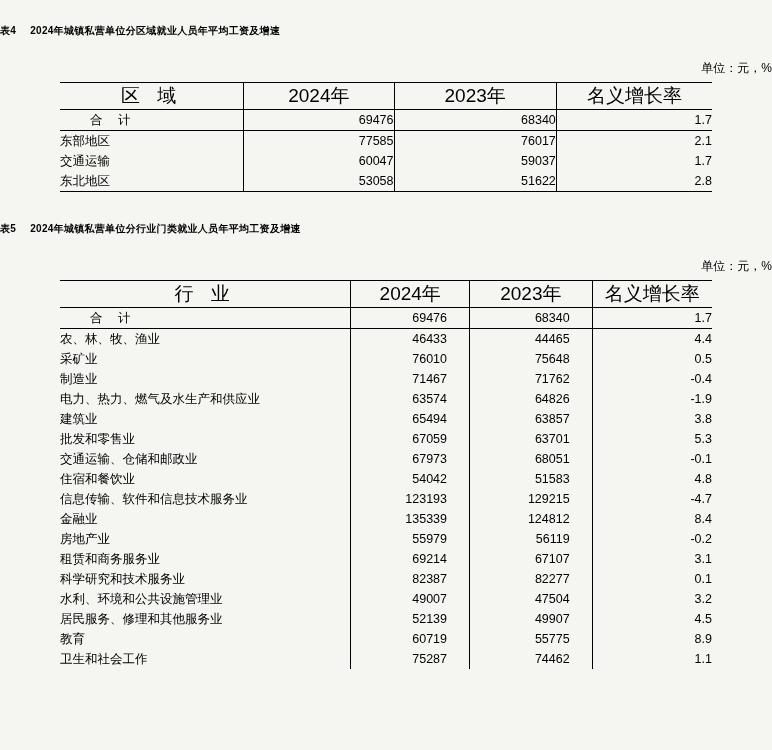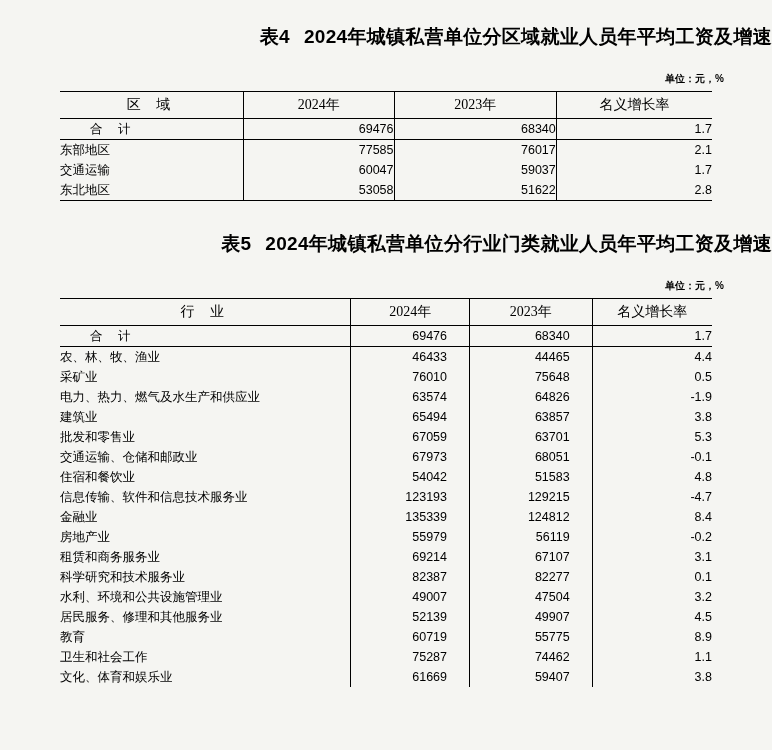--- a/index.html
+++ b/index.html
@@ -21,33 +21,31 @@
     padding: 0;
     box-sizing: border-box;
   }
 
   
   .table-block {
     width: 772px;
     box-sizing: border-box;
   }
   .tbl-title {
-    text-align: right;
+    text-align: left;
     font-weight: bold;
-    font-size: 19px;
+    font-size: 10px;
     letter-spacing: 0.3px;
   }
   .tbl-title .tnum {
     margin-right: 14px;
   }
   .unit-line {
     text-align: right;
-    font-size: 10px;
-    padding-right: 48px;
-    font-weight: bold;
+    font-size: 12px;
   }
 
   table.data {
     border-collapse: collapse;
     margin: 0 auto;
     font-size: 12.5px;
   }
   table.data td, table.data th {
     padding: 0;
     font-weight: normal;
@@ -70,22 +68,21 @@
   #table5 .c-y2024  { width: 118px; }
   #table5 .c-y2023  { width: 122px; }
   #table5 .c-rate   { width: 120px; }
 
   .hdr-row td {
     text-align: center;
     height: 26px;
     line-height: 26px;
     border-top: 1.4px solid #000;
     border-bottom: 1px solid #000;
-    font-size: 14px;
-    font-family: Liberation Serif, serif;
+    font-size: 19px;
   }
   .hdr-row td.vl { border-left: 1px solid #000; }
 
   .total-row td {
     font-weight: bold;
     height: 20px;
     line-height: 20px;
     border-bottom: 1px solid #000;
   }
   .body-row td {
@@ -188,20 +185,26 @@
         <td class="num vl">44465</td>
         <td class="rate vl">4.4</td>
       </tr>
       <tr class="body-row">
         <td class="lbl">采矿业</td>
         <td class="num vl">76010</td>
         <td class="num vl">75648</td>
         <td class="rate vl">0.5</td>
       </tr>
       <tr class="body-row">
+        <td class="lbl">制造业</td>
+        <td class="num vl">71467</td>
+        <td class="num vl">71762</td>
+        <td class="rate vl">-0.4</td>
+      </tr>
+      <tr class="body-row">
         <td class="lbl">电力、热力、燃气及水生产和供应业</td>
         <td class="num vl">63574</td>
         <td class="num vl">64826</td>
         <td class="rate vl">-1.9</td>
       </tr>
       <tr class="body-row">
         <td class="lbl">建筑业</td>
         <td class="num vl">65494</td>
         <td class="num vl">63857</td>
         <td class="rate vl">3.8</td>
@@ -271,23 +274,17 @@
         <td class="num vl">60719</td>
         <td class="num vl">55775</td>
         <td class="rate vl">8.9</td>
       </tr>
       <tr class="body-row">
         <td class="lbl">卫生和社会工作</td>
         <td class="num vl">75287</td>
         <td class="num vl">74462</td>
         <td class="rate vl">1.1</td>
       </tr>
-      <tr class="body-row">
-        <td class="lbl">文化、体育和娱乐业</td>
-        <td class="num vl">61669</td>
-        <td class="num vl">59407</td>
-        <td class="rate vl">3.8</td>
-      </tr>
     </tbody>
       </table>
   </div>
 
 </div>
 
 </body></html>

